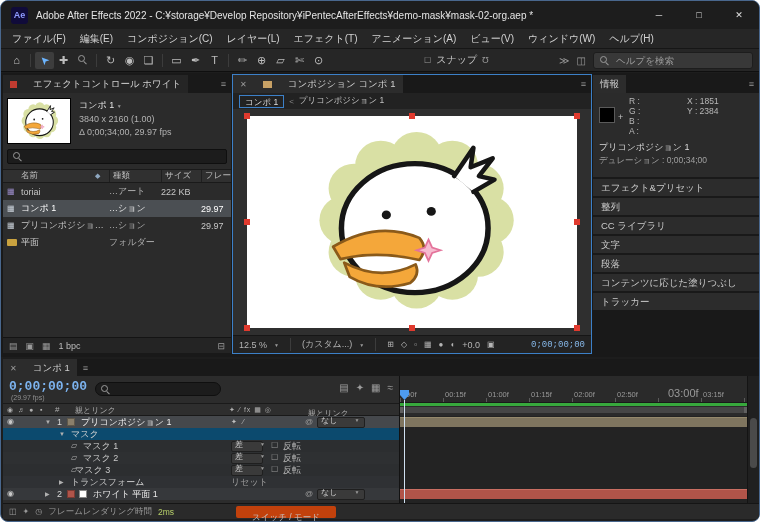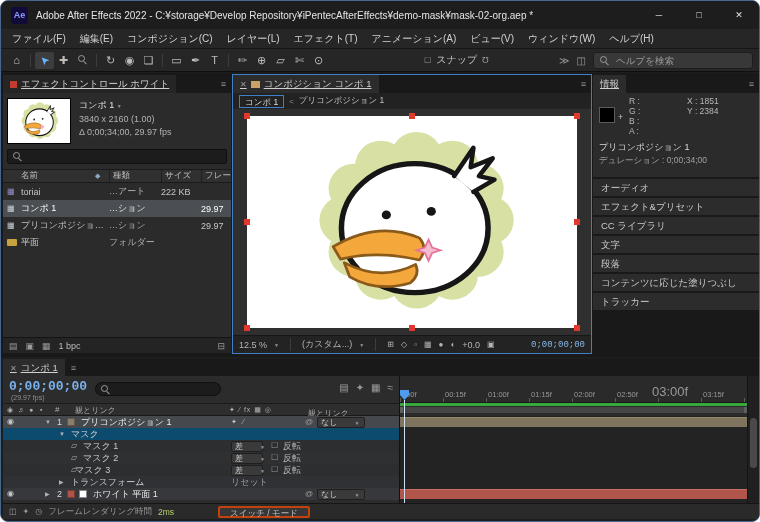--- a/index.html
+++ b/index.html
@@ -30,39 +30,39 @@
   .mag::before { content:""; position:absolute; left:0; top:0; width:5px; height:5px; border:1px solid #9a9a9a; border-radius:50%; }
   .mag::after { content:""; position:absolute; left:6px; top:6px; width:4px; height:1px; background:#9a9a9a; transform:rotate(45deg); transform-origin:0 0; }
   .search-box { display:flex; align-items:center; gap:5px; background:#383838; border:1px solid #1d1d1d; border-radius:3px; height:17px; padding:0 6px; width:160px; flex:none; }
   .search-box input { background:transparent; border:none; outline:none; color:#bdbdbd; font-size:9.5px; width:112px; font-family:inherit; }
   .search-box input::placeholder { color:#9a9a9a; }
 
   
   .workspace { position:absolute; top:72px; left:0; width:760px; height:284px; background:#191919; }
   .panel { position:absolute; background:#2b2b2b; }
   .tabbar { display:flex; align-items:center; height:18px; background:#191919; }
-  .tab { display:flex; align-items:center; gap:4px; height:18px; padding:0 7px; background:#2c2c2c; font-size:9.5px; color:#cfcfcf; white-space:nowrap;text-decoration:underline; }
+  .tab { display:flex; align-items:center; gap:16px; height:18px; padding:0 7px; background:#2c2c2c; font-size:9.5px; color:#cfcfcf; white-space:nowrap; }
   .pm { margin-left:auto; padding:0 5px; color:#9a9a9a; font-size:9px; }
   .sw { display:inline-block; width:7px; height:7px; flex:none; }
 
   .field { background:#1c1c1c; border:1px solid #0f0f0f; border-radius:2px; display:flex; align-items:center; padding:0 5px; }
 
   .prow { display:flex; align-items:center; height:17px; font-size:9px; color:#c6c6c6; padding-left:4px; }
   .prow .nm { flex:1; white-space:nowrap; overflow:hidden; text-overflow:ellipsis; }
   .prow .ty { width:52px; color:#b0b0b0; flex:none; }
   .prow .sz { width:40px; flex:none; }
   .prow .fp { width:30px; flex:none; }
   .prow.sel { background:#4b4f53; color:#fff; }
   .prow.sel .ty { color:#e6e6e6; }
 
   .handle { position:absolute; width:6px; height:6px; background:#e03a2e; }
 
   .dock-item { height:17px; line-height:17px; margin-bottom:2px; background:#2c2c2c; padding-left:8px; font-size:9.5px; color:#cbcbcb; }
 
-  .dd { display:flex; align-items:center; gap:17px; background:#3a3a3a; border:1px solid #1f1f1f; border-radius:2px; height:11px; padding:0 3px; font-size:8px; color:#cfcfcf; }
+  .dd { display:flex; align-items:flex-end; gap:17px; background:#3a3a3a; border:1px solid #1f1f1f; border-radius:2px; height:11px; padding:0 3px; font-size:8px; color:#cfcfcf;font-family:Liberation Serif, serif; }
   .caret { font-size:5px; color:#9a9a9a; }
 
   .tlrow { position:relative; height:12px; font-size:9px; line-height:12px; }
   .glyph7 { font-size:7px; } .glyph8 { font-size:8px; } .glyph6 { font-size:6px; }
   .mono { font-family:"Liberation Mono", monospace; }
 </style>
 </head>
 <body>
 
 <svg width="0" height="0" style="position:absolute">
@@ -298,22 +298,22 @@
           <div>A :</div>
         </div>
         <div class="abs" style="left:94px;top:3px;font-size:8.5px;line-height:10px;color:#b8b8b8">
           <div>X : 1851</div>
           <div>Y : 2384</div>
         </div>
         <div class="abs" style="left:6px;top:48px;color:#dcdcdc;font-size:9px">プリコンポジション 1</div>
         <div class="abs" style="left:6px;top:62px;color:#a0a0a0;font-size:8.5px">デュレーション : 0;00;34;00</div>
       </div>
       <div class="abs" style="top:104px;left:0;right:0">
-        <div class="dock-item">オーディオ</div>
         <div class="dock-item">エフェクト&amp;プリセット</div>
+        <div class="dock-item">整列</div>
         <div class="dock-item">CC ライブラリ</div>
         <div class="dock-item">文字</div>
         <div class="dock-item">段落</div>
         <div class="dock-item">コンテンツに応じた塗りつぶし</div>
         <div class="dock-item">トラッカー</div>
       </div>
     </div>
   </div>
 
   <div class="abs" style="top:358px;left:2px;width:756px;height:160px;background:#242424">
@@ -428,21 +428,21 @@
       </div>
 
       <div class="abs" style="left:397px;right:12px;top:0;bottom:0;background:#232323;overflow:hidden">
         <div class="abs" style="top:0;height:27px;left:0;right:0;background:#2a2a2a;border-bottom:1px solid #191919">
           <span class="abs" style="left:4px;bottom:3px;font-size:7.5px;color:#999">:00f</span>
           <span class="abs" style="left:45px;bottom:3px;font-size:7.5px;color:#999">00:15f</span>
           <span class="abs" style="left:88px;bottom:3px;font-size:7.5px;color:#999">01:00f</span>
           <span class="abs" style="left:131px;bottom:3px;font-size:7.5px;color:#999">01:15f</span>
           <span class="abs" style="left:174px;bottom:3px;font-size:7.5px;color:#999">02:00f</span>
           <span class="abs" style="left:217px;bottom:3px;font-size:7.5px;color:#999">02:50f</span>
-          <span class="abs" style="left:252px;bottom:3px;font-size:13px;color:#999">03:00f</span>
+          <span class="abs" style="left:268px;bottom:3px;font-size:11px;color:#999">03:00f</span>
           <span class="abs" style="left:303px;bottom:3px;font-size:7.5px;color:#999">03:15f</span>
           <div class="abs" style="left:0;right:0;bottom:0;height:4px;background:repeating-linear-gradient(90deg,#5a5a5a 0 1px,transparent 1px 43px)"></div>
         </div>
         <div class="abs" style="top:27px;height:13px;left:0;right:0;background:#2b2b2b">
           <div class="abs" style="top:0;height:3px;left:0;right:0;background:#37a83c"></div>
           <div class="abs" style="top:4px;height:6px;left:0;right:0;background:#464646;border-left:3px solid #606060;border-right:3px solid #606060"></div>
         </div>
         <div class="abs" style="top:40px;left:0;right:0;bottom:0">
           <div class="abs" style="top:1px;height:10px;left:0;right:0;background:#7f755f;border-top:1px solid #95896c"></div>
           <div class="abs" style="top:73px;height:10px;left:0;right:0;background:#b15449;border-top:1px solid #c96e62"></div>
@@ -455,17 +455,17 @@
         <div class="abs" style="left:2px;right:2px;top:42px;height:50px;background:#4a4a4a;border-radius:4px"></div>
       </div>
     </div>
 
     <div class="abs" style="bottom:0;height:16px;left:0;right:0;background:#2a2a2a;border-top:1px solid #151515;display:flex;align-items:center;padding:0 6px;gap:6px;font-size:8.5px;color:#9a9a9a">
       <span class="glyph8">◫</span>
       <span class="glyph8">✦</span>
       <span class="glyph8">◷</span>
       <span>フレームレンダリング時間</span>
       <span style="color:#b7d06a">2ms</span>
-      <span style="margin-left:38px;height:12px;line-height:11px;padding:0 10px;background:#363636;border:2px solid #c2410c;border-radius:2px;color:#c6c6c6">スイッチ / モード</span>
+      <span style="margin-left:56px;height:12px;line-height:11px;padding:0 10px;background:#363636;border:6px solid #c2410c;border-radius:2px;color:#c6c6c6">スイッチ / モード</span>
     </div>
   </div>
 
 </div>
 
 </body></html>

